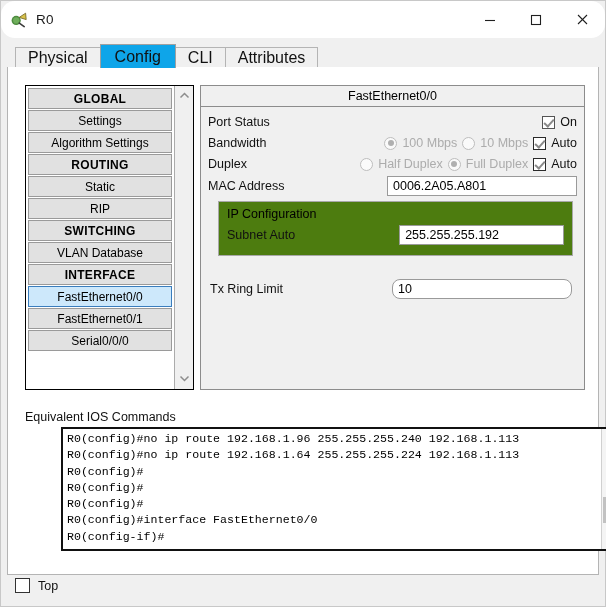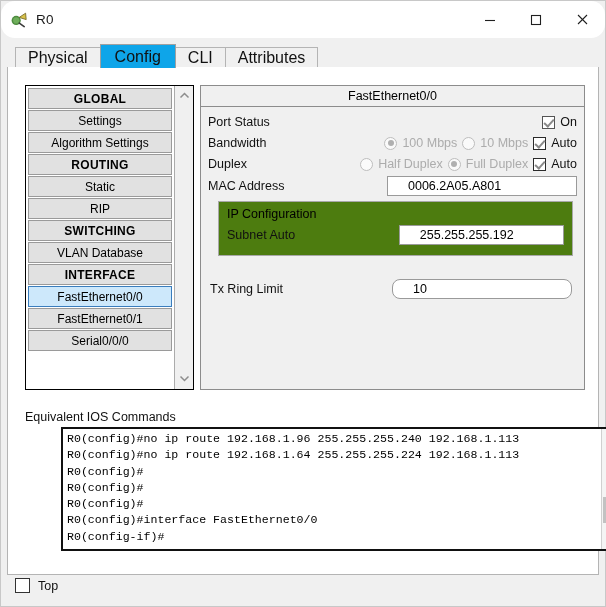--- a/index.html
+++ b/index.html
@@ -238,21 +238,21 @@
   .lbl { font-size: 12.5px; color: #111; }
 
   
   .tinput {
     height: 20px;
     background: #ffffff;
     border: 1px solid #9a9a9a;
     box-sizing: border-box;
     display: flex;
     align-items: center;
-    padding-left: 20px;
+    padding-left: 5px;
     font-size: 12.5px;
     color: #000;
   }
   .mac-row { display: flex; align-items: center; height: 22px; margin-bottom: 4px; }
   .mac-row .tinput { width: 190px; margin-left: auto; }
 
   
   .groupbox {
     border: 1px solid #a8a8a8;
     margin: 2px 0 0 10px;

